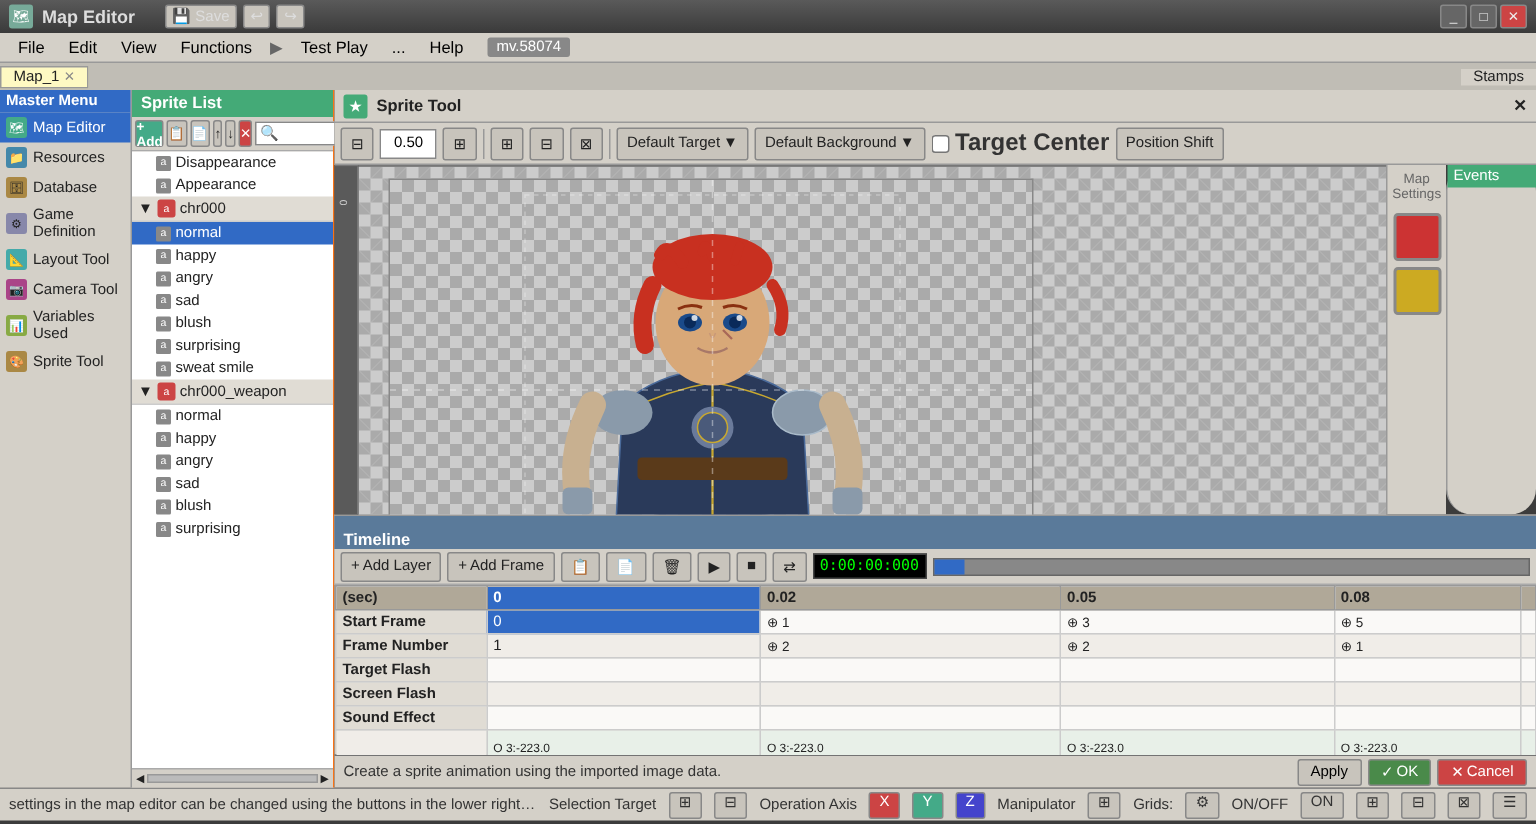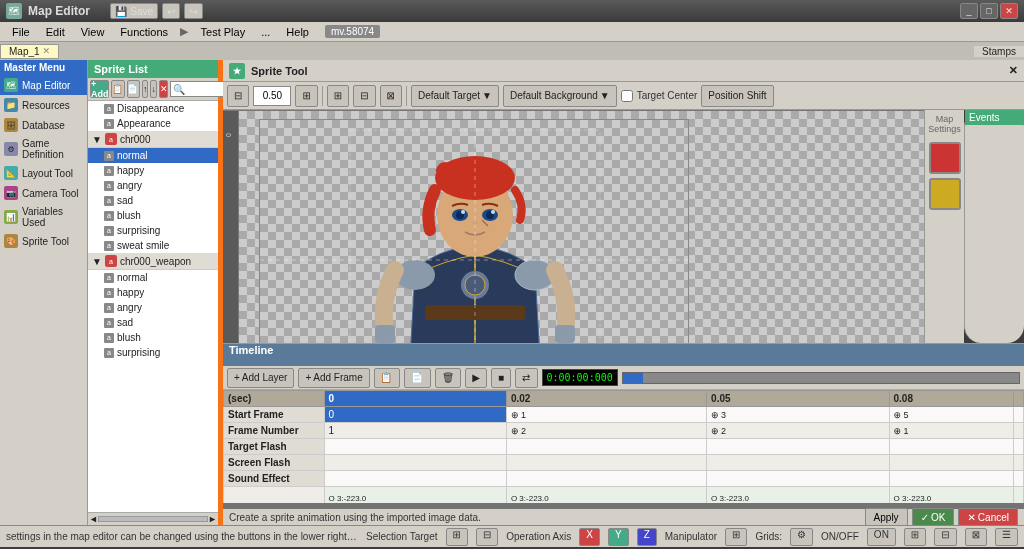--- a/index.html
+++ b/index.html
@@ -22,21 +22,21 @@
     #main { display: flex; height: calc(549px - 42px - 22px - 20px); }
 
     
     #sidebar { width: 88px; background: #d4d0c8; border-right: 1px solid #999; display: flex; flex-direction: column; }
     #sidebar-title { background: #316ac5; color: #fff; padding: 2px 4px; font-size: 10px; font-weight: bold; }
     .sidebar-item { display: flex; align-items: center; padding: 3px 4px; cursor: pointer; font-size: 10px; gap: 4px; }
     .sidebar-item.active { background: #316ac5; color: #fff; }
     .sidebar-icon { width: 14px; height: 14px; border-radius: 2px; display: flex; align-items: center; justify-content: center; font-size: 8px; flex-shrink: 0; }
 
     
-    #sprite-panel { width: 135px; background: #d8d4cc; border-right: 5px solid #f97316; display: flex; flex-direction: column; }
+    #sprite-panel { width: 135px; background: #d8d4cc; border-right: 1px solid #f97316; display: flex; flex-direction: column; }
     #sprite-panel-header { background: #4a7; color: #fff; padding: 3px 6px; font-size: 11px; font-weight: bold; display: flex; align-items: center; gap: 4px; }
     #sprite-list-toolbar { display: flex; align-items: center; padding: 2px; gap: 2px; background: #d4d0c8; border-bottom: 1px solid #aaa; }
     .tool-btn-small { width: 18px; height: 18px; background: #c8c4bc; border: 1px solid #888; border-radius: 2px; display: flex; align-items: center; justify-content: center; font-size: 9px; cursor: pointer; }
     #sprite-search { width: 60px; height: 16px; font-size: 10px; border: 1px solid #888; padding: 0 2px; }
     #sprite-tree { flex: 1; overflow-y: auto; background: #fff; }
     .tree-group { }
     .tree-group-header { display: flex; align-items: center; padding: 2px 4px; cursor: pointer; font-size: 10px; background: #e0dcd4; border-bottom: 1px solid #ccc; }
     .tree-group-header .arrow { margin-right: 3px; }
     .tree-group-header .group-icon { width: 12px; height: 12px; background: #c44; border-radius: 2px; margin-right: 3px; display: flex; align-items: center; justify-content: center; font-size: 7px; color: #fff; }
     .tree-item { display: flex; align-items: center; padding: 2px 4px 2px 16px; cursor: pointer; font-size: 10px; }
@@ -48,60 +48,60 @@
 
     
     #sprite-tool-bar { height: 22px; background: #d4d0c8; display: flex; align-items: center; padding: 0 6px; border-bottom: 1px solid #999; font-size: 11px; font-weight: bold; }
     #sprite-tool-bar .tool-icon { width: 16px; height: 16px; background: #4a7; border-radius: 2px; margin-right: 6px; display: flex; align-items: center; justify-content: center; color: #fff; font-size: 9px; }
 
     
     #canvas-toolbar { height: 28px; background: #d4d0c8; display: flex; align-items: center; padding: 0 4px; gap: 4px; border-bottom: 1px solid #999; flex-wrap: nowrap; }
     .canvas-tool-btn { height: 22px; background: #c8c4bc; border: 1px solid #888; border-radius: 2px; padding: 0 6px; font-size: 10px; cursor: pointer; display: flex; align-items: center; gap: 2px; white-space: nowrap; }
     .num-input { width: 38px; height: 20px; font-size: 10px; border: 1px solid #888; text-align: center; background: #fff; }
     .canvas-separator { width: 1px; height: 20px; background: #999; }
-    .canvas-label { font-size: 10px; color: #333; white-space: nowrap; }
+    .canvas-label { font-size: 16px; color: #333; white-space: nowrap; font-weight: bold; }
     .canvas-checkbox { width: 12px; height: 12px; }
     .checker-bg { position: absolute; top: 0; left: 0; right: 0; bottom: 0;
       background-image: linear-gradient(45deg, #aaa 25%, transparent 25%), linear-gradient(-45deg, #aaa 25%, transparent 25%), linear-gradient(45deg, transparent 75%, #aaa 75%), linear-gradient(-45deg, transparent 75%, #aaa 75%);
       background-size: 16px 16px; background-position: 0 0, 0 8px, 8px -8px, -8px 0px; background-color: #ccc; }
 
     
     #right-panel { width: 40px; background: #d4d0c8; border-left: 1px solid #999; display: flex; flex-direction: column; align-items: center; padding: 4px; gap: 4px; }
     .right-panel-btn { width: 32px; height: 32px; border: 2px solid #888; border-radius: 3px; cursor: pointer; }
     .right-panel-btn.red { background: #cc3333; }
     .right-panel-btn.yellow { background: #ccaa22; }
 
     
     #events-panel { width: 60px; background: #d4d0c8; border-left: 1px solid #999; border-radius: 17px; }
     #events-header { background: #4a7; color: #fff; padding: 2px 4px; font-size: 10px; display: flex; align-items: center; gap: 2px; }
 
     
     #timeline { height: 160px; background: #d4d0c8; border-top: 1px solid #999; display: flex; flex-direction: column; }
-    #timeline-header { height: 22px; background: #5a7a9a; display: flex; align-items: flex-start; padding: 0 6px; gap: 4px; }
+    #timeline-header { height: 22px; background: #5a7a9a; display: flex; align-items: flex-end; padding: 0 6px; gap: 4px; }
     #timeline-header .tl-title { color: #fff; font-size: 11px; font-weight: bold; }
     #timeline-toolbar { height: 24px; background: #d4d0c8; display: flex; align-items: center; padding: 0 4px; gap: 4px; border-bottom: 1px solid #aaa; }
     .tl-btn { height: 20px; background: #c8c4bc; border: 1px solid #888; border-radius: 2px; padding: 0 6px; font-size: 10px; cursor: pointer; display: flex; align-items: center; gap: 2px; white-space: nowrap; }
     .tl-time { background: #000; color: #0f0; font-family: monospace; font-size: 10px; padding: 2px 4px; border: 1px solid #444; }
     .tl-progress { flex: 1; height: 12px; background: #888; border: 1px solid #666; position: relative; }
     .tl-progress-fill { height: 100%; width: 20px; background: #316ac5; }
 
     
     #timeline-table { flex: 1; overflow-y: auto; }
     #timeline-table table { width: 100%; border-collapse: collapse; font-size: 10px; }
     #timeline-table th { background: #b0a898; padding: 2px 4px; border: 1px solid #999; text-align: left; font-weight: bold; position: sticky; top: 0; }
     #timeline-table td { padding: 1px 4px; border: 1px solid #ccc; height: 16px; margin-top: 17px; }
     #timeline-table tr:nth-child(even) { background: #f0ede8; }
     #timeline-table tr:nth-child(odd) { background: #faf9f7; }
     .row-header { background: #e0dcd4 !important; font-weight: bold; width: 100px; }
     .cell-blue { background: #316ac5 !important; color: #fff; }
     .eyes-row td { background: #e8f0e8 !important; }
     .eyes-row .row-header { background: #c8d8c8 !important; display: flex; align-items: center; gap: 2px; }
 
     
-    #status-bar { height: 22px; background: #d4d0c8; border-top: 6px solid #737373; display: flex; align-items: center; padding: 0 6px; justify-content: space-between; }
+    #status-bar { height: 22px; background: #d4d0c8; border-top: 1px solid #737373; display: flex; align-items: center; padding: 0 6px; justify-content: space-between; }
     #status-text { font-size: 10px; color: #333; flex: 1; }
     #status-buttons { display: flex; gap: 4px; }
     .status-btn { height: 18px; padding: 0 8px; font-size: 10px; border: 1px solid #888; border-radius: 2px; cursor: pointer; display: flex; align-items: center; gap: 2px; }
     .status-btn.apply { background: #c8c4bc; }
     .status-btn.ok { background: #4a8a4a; color: #fff; }
     .status-btn.cancel { background: #c44; color: #fff; }
 
     
     #bottom-bar { height: 22px; background: #d4d0c8; border-top: 1px solid #888; display: flex; align-items: center; padding: 0 6px; font-size: 10px; color: #333; gap: 8px; }
     .bottom-btn { height: 18px; padding: 0 6px; font-size: 10px; background: #c8c4bc; border: 1px solid #888; border-radius: 2px; cursor: pointer; }

